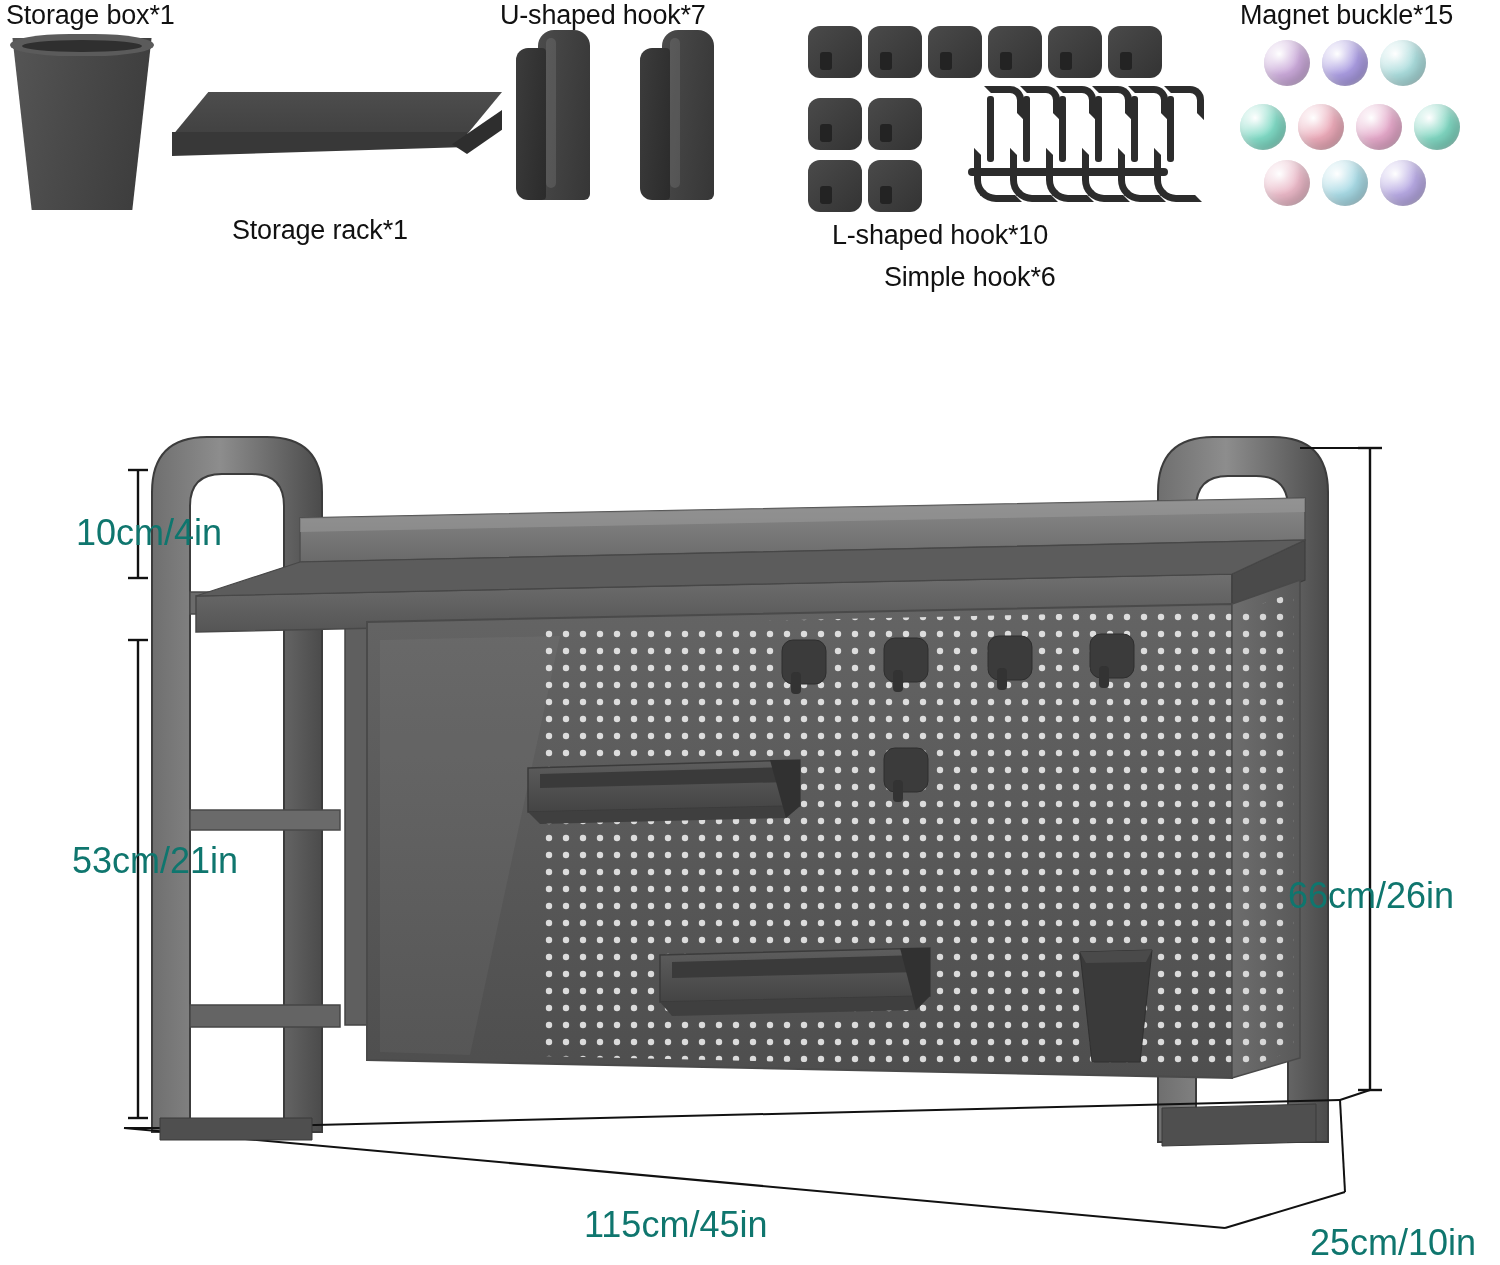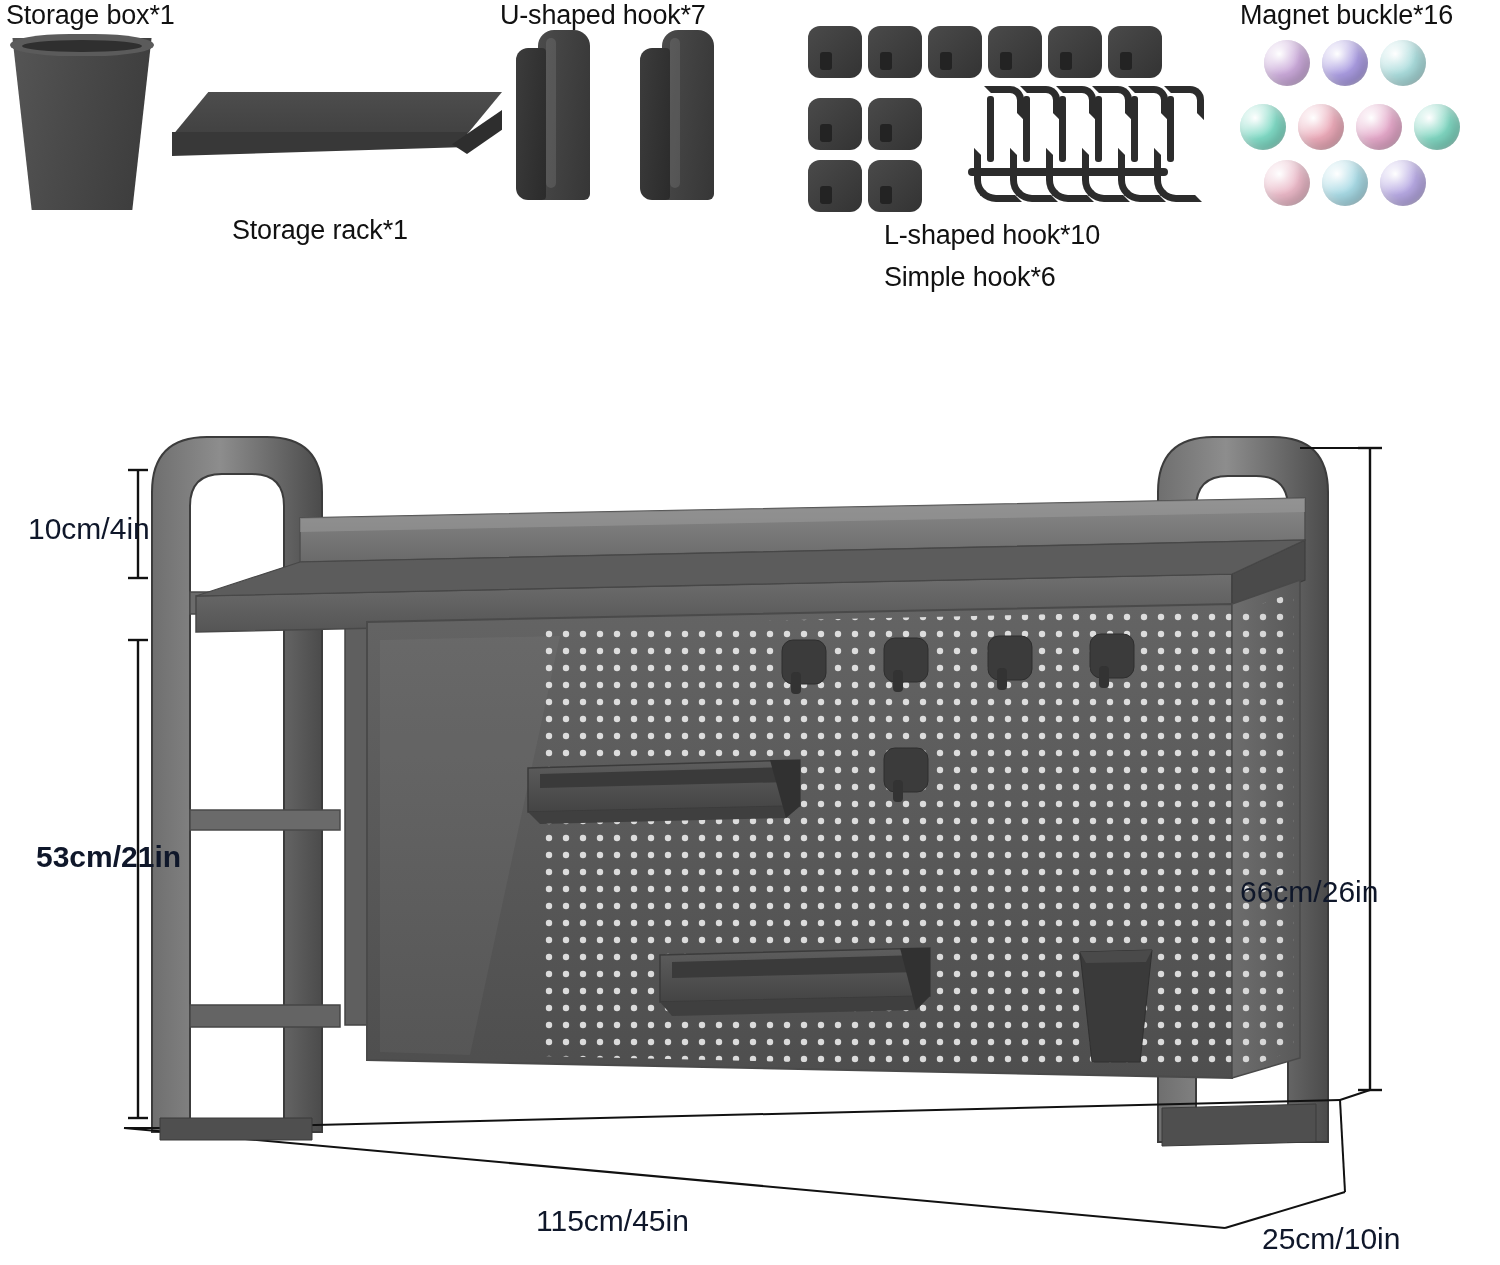--- a/index.html
+++ b/index.html
@@ -24,23 +24,24 @@
   
   .lbl {
     position: absolute;
     color: #111111;
     font-size: 27px;
     white-space: nowrap;
     letter-spacing: -0.2px;
   }
   .dim {
     position: absolute;
-    color: #0f172a;
-    font-size: 30px;
+    color: #0f766e;
+    font-size: 36px;
     white-space: nowrap;
+    margin-left: 48px;
   }
 
   
   .parts { position:absolute; left:0; top:0; width:1500px; height:300px; }
 
   
   .box-shape {
     position: absolute;
     left: 8px; top: 38px;
     width: 148px; height: 172px;
@@ -247,24 +248,24 @@
           <div class="top"></div>
           <div class="stem"></div>
           <div class="curl"></div>
         </div>
       <div class="wirehook" style="left:1154px; top:96px;">
           <div class="top"></div>
           <div class="stem"></div>
           <div class="curl"></div>
         </div>
     </div>
-    <div class="lbl" style="left:884px; top:220px;text-align:center;">L-shaped hook*10</div>
+    <div class="lbl" style="left:832px; top:220px;text-align:center;">L-shaped hook*10</div>
     <div class="lbl" style="left:884px; top:262px;">Simple hook*6</div>
 
-    <div class="lbl" style="left:1240px; top:0px;">Magnet buckle*16</div>
+    <div class="lbl" style="left:1240px; top:0px;">Magnet buckle*15</div>
     <div id="magnet-group">
         <div class="magnet" style="left: 1264px; top: 40px; background: radial-gradient(circle at 33% 30%, rgb(255, 255, 255) 0%, rgb(201, 168, 216) 48%, rgb(201, 168, 216) 70%, rgba(0, 0, 0, 0.22) 100%);"></div>
         <div class="magnet" style="left: 1322px; top: 40px; background: radial-gradient(circle at 33% 30%, rgb(255, 255, 255) 0%, rgb(169, 155, 224) 48%, rgb(169, 155, 224) 70%, rgba(0, 0, 0, 0.22) 100%);"></div>
         <div class="magnet" style="left: 1380px; top: 40px; background: radial-gradient(circle at 33% 30%, rgb(255, 255, 255) 0%, rgb(169, 219, 219) 48%, rgb(169, 219, 219) 70%, rgba(0, 0, 0, 0.22) 100%);"></div>
         <div class="magnet" style="left: 1240px; top: 104px; background: radial-gradient(circle at 33% 30%, rgb(255, 255, 255) 0%, rgb(127, 217, 196) 48%, rgb(127, 217, 196) 70%, rgba(0, 0, 0, 0.22) 100%);"></div>
         <div class="magnet" style="left: 1298px; top: 104px; background: radial-gradient(circle at 33% 30%, rgb(255, 255, 255) 0%, rgb(234, 169, 184) 48%, rgb(234, 169, 184) 70%, rgba(0, 0, 0, 0.22) 100%);"></div>
         <div class="magnet" style="left: 1356px; top: 104px; background: radial-gradient(circle at 33% 30%, rgb(255, 255, 255) 0%, rgb(227, 167, 200) 48%, rgb(227, 167, 200) 70%, rgba(0, 0, 0, 0.22) 100%);"></div>
         <div class="magnet" style="left: 1414px; top: 104px; background: radial-gradient(circle at 33% 30%, rgb(255, 255, 255) 0%, rgb(127, 213, 192) 48%, rgb(127, 213, 192) 70%, rgba(0, 0, 0, 0.22) 100%);"></div>
         <div class="magnet" style="left: 1264px; top: 160px; background: radial-gradient(circle at 33% 30%, rgb(255, 255, 255) 0%, rgb(233, 183, 198) 48%, rgb(233, 183, 198) 70%, rgba(0, 0, 0, 0.22) 100%);"></div>
         <div class="magnet" style="left: 1322px; top: 160px; background: radial-gradient(circle at 33% 30%, rgb(255, 255, 255) 0%, rgb(167, 217, 228) 48%, rgb(167, 217, 228) 70%, rgba(0, 0, 0, 0.22) 100%);"></div>
@@ -383,18 +384,18 @@
 
       <path d="M1370 448 L1370 1090"></path>
       <path d="M1358 448 L1382 448"></path>
       <path d="M1358 1090 L1382 1090"></path>
 
       <path d="M1300 448 L1370 448" stroke-width="2"></path>
     </g>
   </svg>
 
   <div class="dim" style="left:28px; top:512px;">10cm/4in</div>
-  <div class="dim" style="left:36px; top:840px;font-weight:bold;">53cm/21in</div>
+  <div class="dim" style="left:24px; top:840px;">53cm/21in</div>
   <div class="dim" style="left:1240px; top:875px;">66cm/26in</div>
   <div class="dim" style="left:536px; top:1204px;">115cm/45in</div>
   <div class="dim" style="left:1262px; top:1222px;">25cm/10in</div>
 
 </div>
 
 </body></html>

